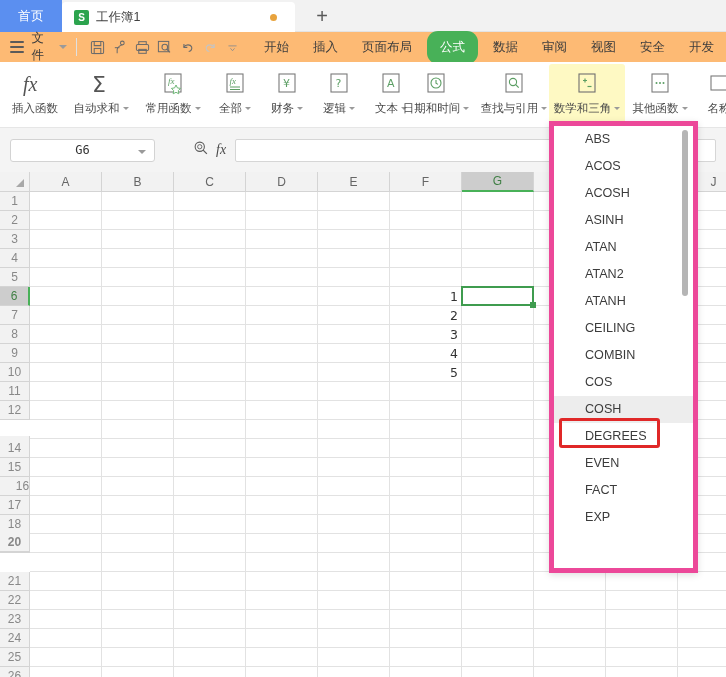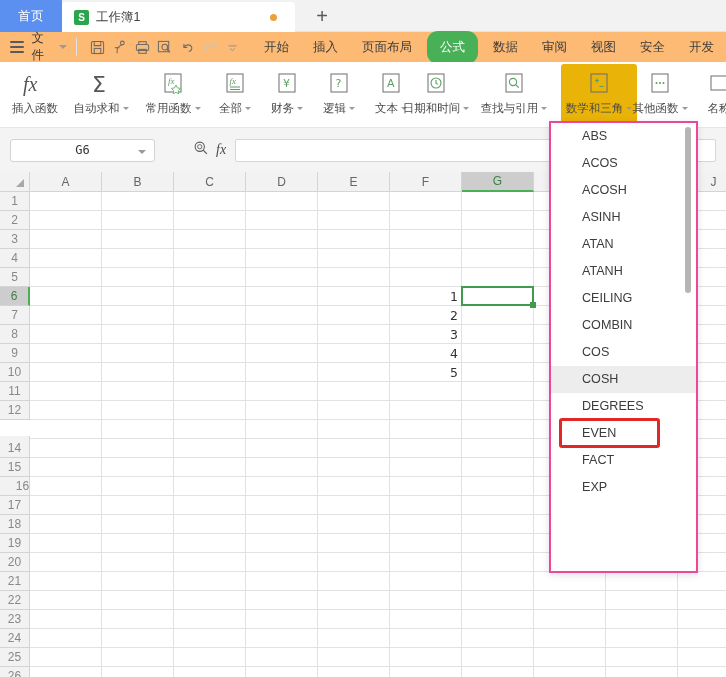--- a/index.html
+++ b/index.html
@@ -83,21 +83,21 @@
   .ribbon {
     position:absolute; left:0; top:62px; width:726px; height:66px;
     background:#ffffff; border-bottom:1px solid #e6e6e6;
   }
   .rb {
     position:absolute; top:2px; height:62px;
     display:flex; flex-direction:column; align-items:center; justify-content:flex-start;
     padding-top:4px;
     border-radius:3px;
   }
-  .rb.sel { background:#eab308;margin-left:12px; }
+  .rb.sel { background:#fef9c3; }
   .rb .glyph { height:32px; display:flex;align-items:center;justify-content:center; }
   .rb .cap {
     font-size:11.5px; color:#4a4a4a; white-space:nowrap; margin-top:1px;
     display:flex; align-items:center;
   }
   .rb .cap .ca {
     margin-left:3px; width:0;height:0;
     border-left:3.2px solid transparent;border-right:3.2px solid transparent;
     border-top:3.6px solid #9a9a9a;
   }
@@ -164,21 +164,21 @@
     position:absolute; border:2px solid #3f9c4f; background:transparent;
   }
   .selhandle {
     position:absolute; width:6px;height:6px;background:#3f9c4f;
   }
 
   
   .dropdown {
     position:absolute; left:549px; top:121px; width:149px; height:452px;
     background:#ffffff;
-    border:2px solid #ec4899;
+    border:5px solid #ec4899;
     box-shadow:0 2px 7px rgba(0,0,0,0.13);
     overflow:hidden;
     z-index:40;
   }
   .dd-item {
     height:27px; line-height:27px;
     padding-left:31px;
     font-size:12.6px; color:#3c3c3c;
     white-space:nowrap;
   }
@@ -494,21 +494,21 @@
         <div class="rowhead" style="top: 191px;">10</div>
         <div class="rowhead" style="top: 210px;">11</div>
         <div class="rowhead" style="top: 229px;">12</div>
         <div class="rowhead" style="top: 264px;">13</div>
         <div class="rowhead" style="top: 267px;">14</div>
         <div class="rowhead" style="top: 286px;">15</div>
         <div class="rowhead" style="top: 305px; padding-left: 16px;">16</div>
         <div class="rowhead" style="top: 324px;">17</div>
         <div class="rowhead" style="top: 343px;">18</div>
         <div class="rowhead" style="top: 362px;">19</div>
-        <div class="rowhead" style="top: 381px;">20</div>
+        <div class="rowhead" style="top: 361px; font-weight: bold;">20</div>
         <div class="rowhead" style="top: 400px;">21</div>
         <div class="rowhead" style="top: 419px;">22</div>
         <div class="rowhead" style="top: 438px;">23</div>
         <div class="rowhead" style="top: 457px;">24</div>
         <div class="rowhead" style="top: 476px;">25</div>
         <div class="rowhead" style="top: 495px;">26</div>
       </div>
     <div class="cellsurface">
       <div id="gridlines">
           <div class="vline" style="left: 71px;"></div>
@@ -559,20 +559,21 @@
   </div>
 
 
   <div class="dropdown">
     <div id="ddlist">
         <div class="dd-item">ABS</div>
         <div class="dd-item">ACOS</div>
         <div class="dd-item">ACOSH</div>
         <div class="dd-item">ASINH</div>
         <div class="dd-item">ATAN</div>
+        <div class="dd-item">ATAN2</div>
         <div class="dd-item">ATANH</div>
         <div class="dd-item">CEILING</div>
         <div class="dd-item">COMBIN</div>
         <div class="dd-item">COS</div>
         <div class="dd-item hover">COSH</div>
         <div class="dd-item">DEGREES</div>
         <div class="dd-item">EVEN</div>
         <div class="dd-item">FACT</div>
         <div class="dd-item">EXP</div>
       </div>

